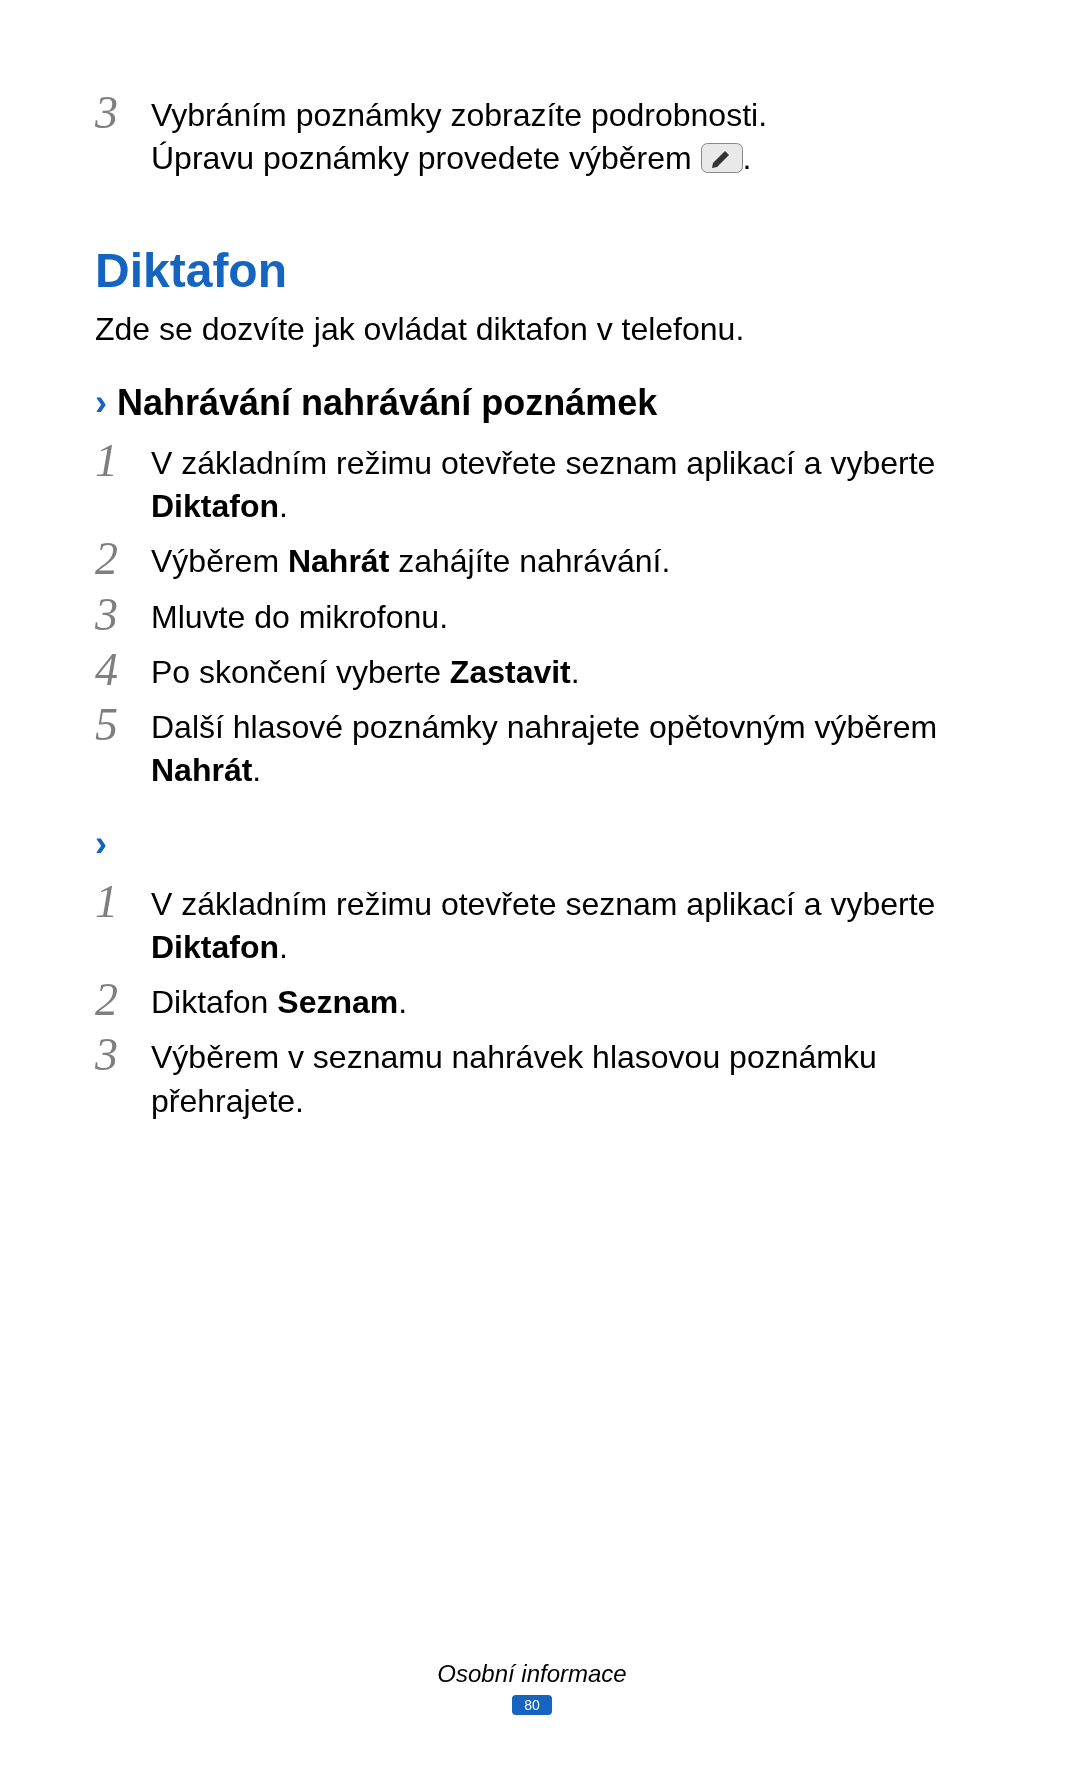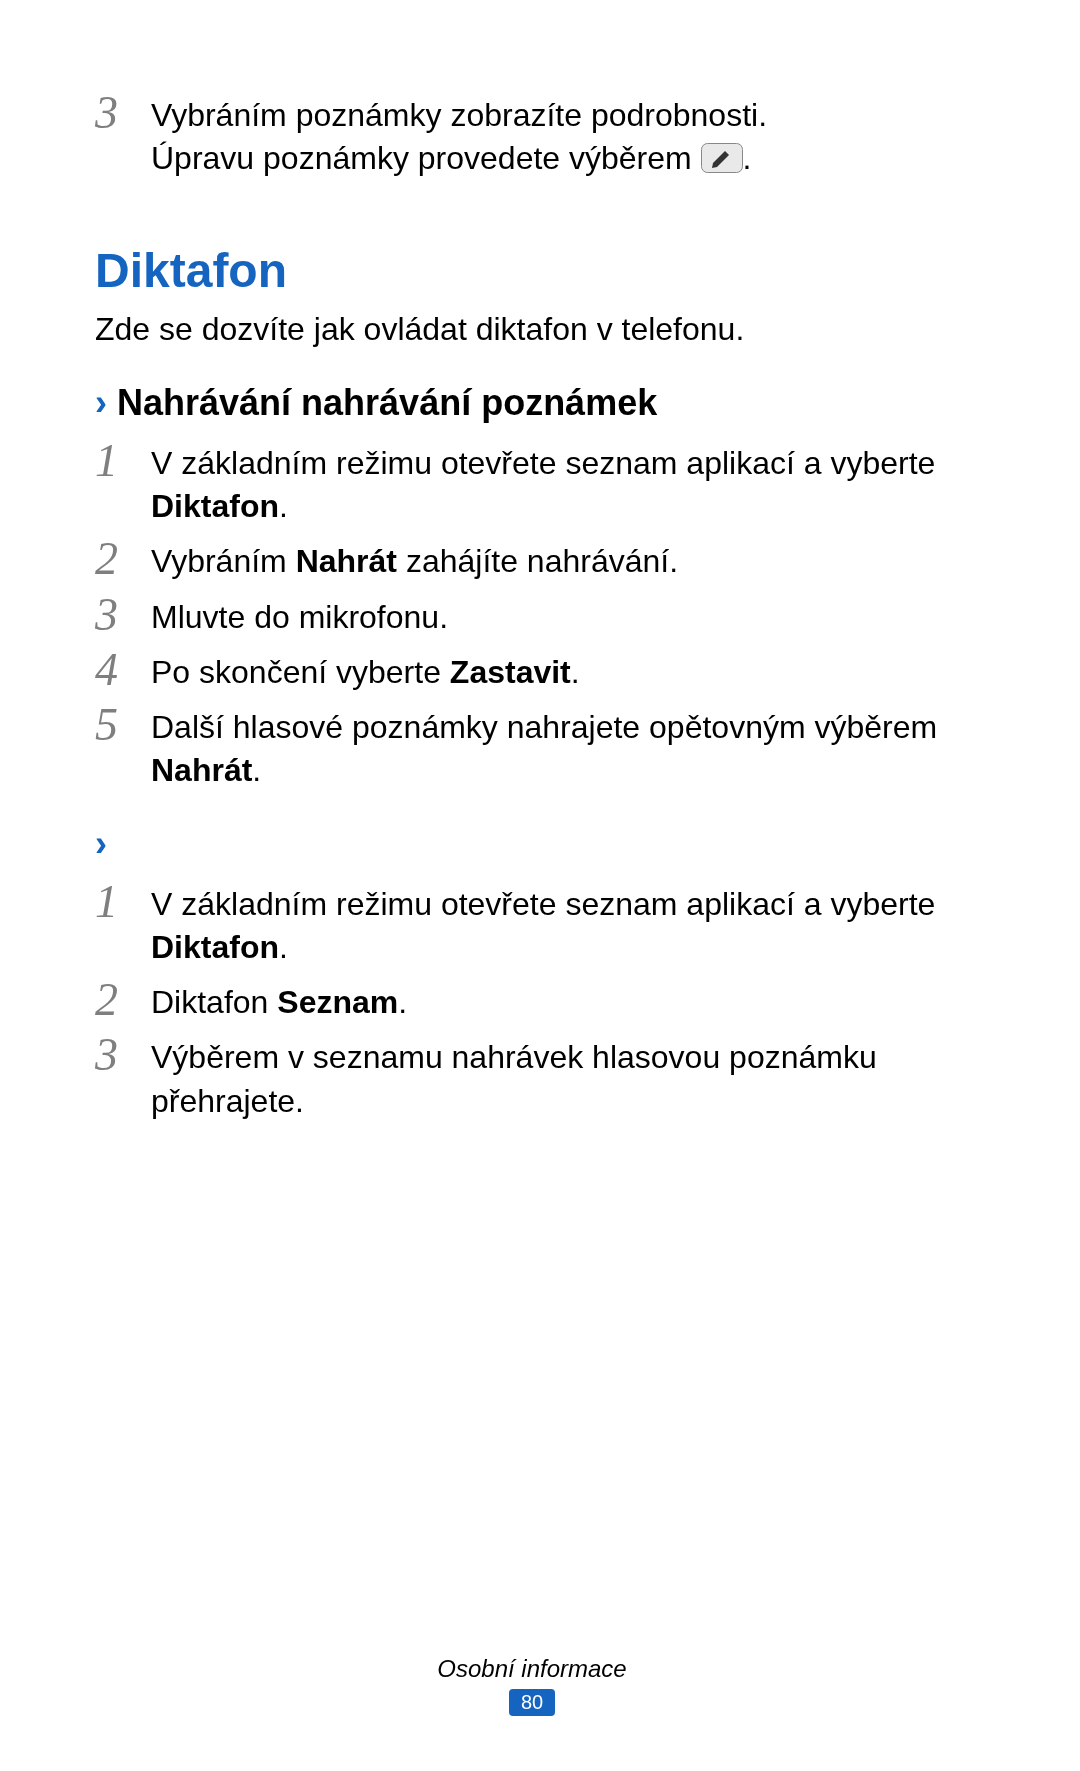--- a/index.html
+++ b/index.html
@@ -97,21 +97,21 @@
     font-style: italic;
     font-size: 24px;
     color: #000;
   }
   .page-badge {
     display: inline-block;
     margin-top: 6px;
     background: #1565c0;
     color: #fff;
     font-style: normal;
-    font-size: 20px;
+    font-size: 14px;
     padding: 2px 12px;
     border-radius: 4px;
     font-weight: 400;
     text-align: right;
   }
   .arrow {
     display: inline;
   }
 </style>
 </head>
@@ -144,21 +144,21 @@
 
     <div class="num-row">
       <div class="num">1</div>
       <div class="num-text">
         <span>V základním režimu otevřete seznam aplikací a vyberte </span><span class="bold">Diktafon</span><span>.</span>
       </div>
     </div>
     <div class="num-row">
       <div class="num">2</div>
       <div class="num-text">
-        <span>Vybráním </span><span class="bold">Nahrát</span><span> zahájíte nahrávání.</span>
+        <span>Výběrem </span><span class="bold">Nahrát</span><span> zahájíte nahrávání.</span>
       </div>
     </div>
     <div class="num-row">
       <div class="num">3</div>
       <div class="num-text">
         <span>Mluvte do mikrofonu.</span>
       </div>
     </div>
     <div class="num-row">
       <div class="num">4</div>

